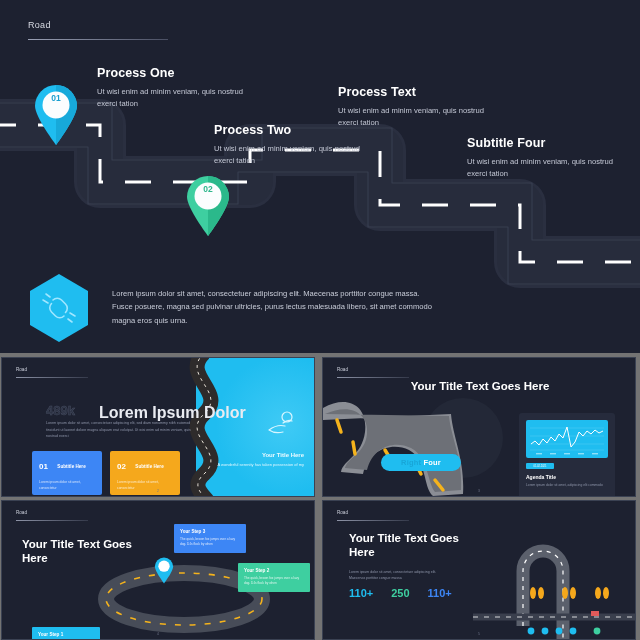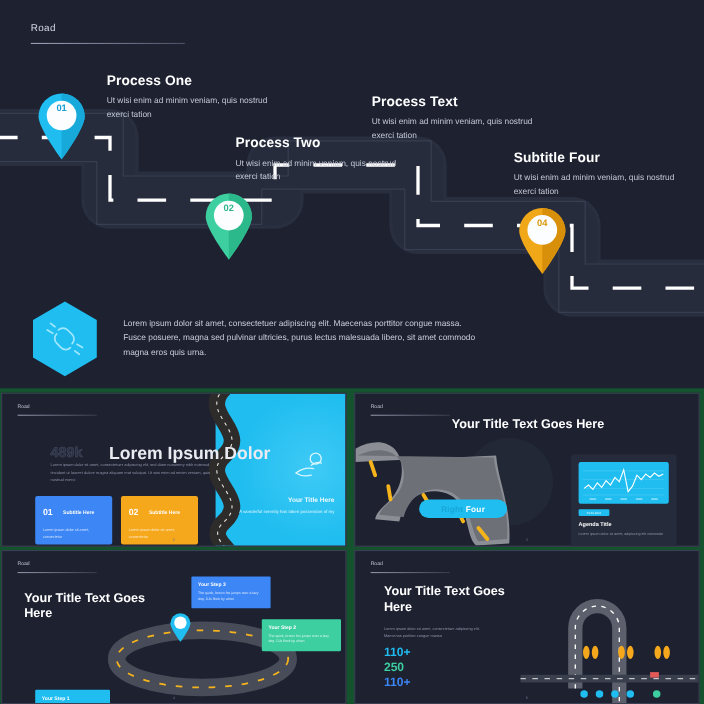--- a/index.html
+++ b/index.html
@@ -1,19 +1,19 @@
 <!DOCTYPE html>
 <html><head>
 <meta charset="utf-8">
 <style>
   * { margin:0; padding:0; box-sizing:border-box; }
   html,body { width:640px; height:640px; background:#0c0e17; overflow:hidden;
     font-family:"Liberation Sans", sans-serif; }
 
-  .page { position:relative; width:640px; height:640px; background:#14532d; }
+  .page { position:relative; width:640px; height:640px; background:#737373; }
 
   
   .main-slide { position:absolute; left:0; top:0; width:640px; height:353px;
     background:#1d2130; overflow:hidden; }
 
   .slide-head { position:absolute; left:28px; top:20px; width:140px; }
   .slide-head .ttl { font-size:9px; color:#d6d9e2; letter-spacing:.3px; }
   .slide-head .rule { margin-top:9px; height:1px; width:140px;
     background:linear-gradient(to right,#9aa0b4,#4a4f63); }
 
@@ -111,21 +111,21 @@
   .step .sp { margin-top:3px; font-size:3.2px; line-height:1.65; color:rgba(255,255,255,.8); }
   .s3 { left:172px; top:23px; width:72px; background:#3d86f5; }
   .s2 { left:236px; top:62px; width:72px; background:#3ecfa0; }
   .s1 { left:30px; top:126px; width:68px; background:#1fbdf0; }
 
   
   .t4-title { position:absolute; left:26px; top:30px; width:120px; font-size:11.5px;
     line-height:1.25; }
   .t4-body { position:absolute; left:26px; top:68px; width:104px; font-size:3.5px;
     line-height:1.8; color:#8d94a8; }
-  .t4-stats { position:absolute; left:26px; top:86px; width:160px; display:flex; gap:2px;flex-direction:column; }
+  .t4-stats { position:absolute; left:26px; top:86px; width:160px; display:flex; gap:18px; }
   .t4-stats .sv { font-size:11px; font-weight:bold; }
   .stat0 .sv { color:#1fbdf0; }
   .stat1 .sv { color:#3ecfa0; }
   .stat2 .sv { color:#3d86f5; }
 </style>
 </head>
 <body>
 
 <div class="page">
 
@@ -178,28 +178,20 @@
       </svg>
       <div class="num" style="color:#1a9fd0">01</div>
     </div>
     <div class="pin pin2">
       <svg width="46" height="62" viewBox="0 0 46 62">
         <path d="M23 61 C23 61 44 33 44 22 A21 21 0 0 0 2 22 C2 33 23 61 23 61 Z" fill="#3ecfa0"></path>
         <path d="M23 61 C23 61 44 33 44 22 A21 21 0 0 0 23 1 L23 61 Z" fill="#2bb98b"></path>
         <circle cx="23" cy="21" r="13.5" fill="#fbfdfe"></circle>
       </svg>
       <div class="num" style="color:#2fb78c">02</div>
-    </div>
-    <div class="pin pin4">
-      <svg width="46" height="62" viewBox="0 0 46 62">
-        <path d="M23 61 C23 61 44 33 44 22 A21 21 0 0 0 2 22 C2 33 23 61 23 61 Z" fill="#f0a818"></path>
-        <path d="M23 61 C23 61 44 33 44 22 A21 21 0 0 0 23 1 L23 61 Z" fill="#d8900b"></path>
-        <circle cx="23" cy="21" r="13.5" fill="#fbfdfe"></circle>
-      </svg>
-      <div class="num" style="color:#d99a10">04</div>
     </div>
 
     <div class="hexwrap">
       <svg width="62" height="70" viewBox="0 0 62 70">
         <polygon points="31,1 60,18 60,52 31,69 2,52 2,18" fill="#1fbdf0"></polygon>
         <g fill="none" stroke="#9fe6ff" stroke-width="1.6" stroke-linecap="round">
           <path d="M25 27 a6 6 0 0 1 8.5 0 l4 4 a6 6 0 0 1 0 8.5"></path>
           <path d="M36 43 a6 6 0 0 1 -8.5 0 l-4 -4 a6 6 0 0 1 0 -8.5"></path>
           <path d="M22 24 l-4 -3 M20 30 l-5 -3 M42 40 l5 3 M40 46 l4 3"></path>
         </g>

